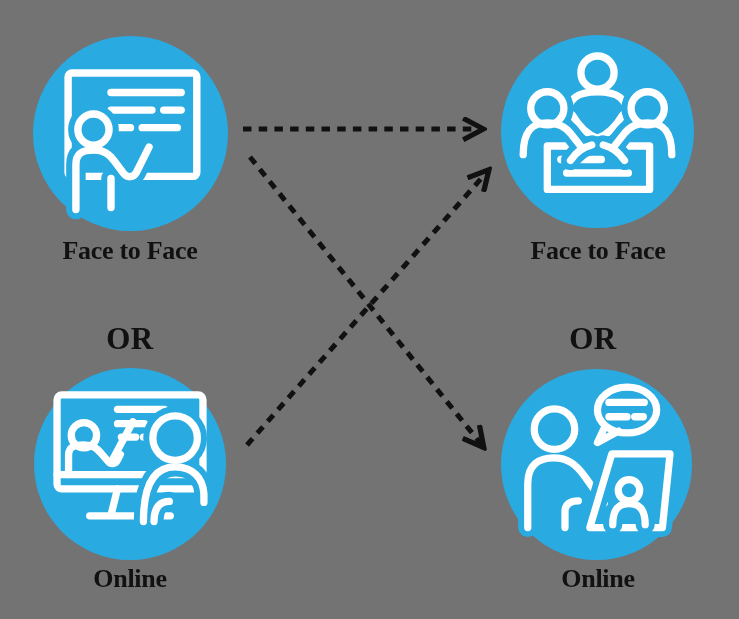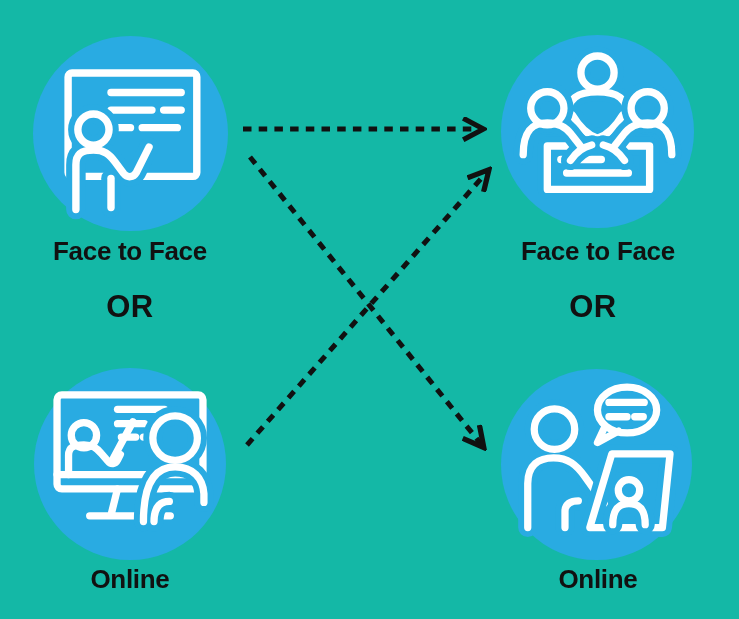--- a/index.html
+++ b/index.html
@@ -1,20 +1,20 @@
 <!DOCTYPE html>
 <html><head>
 <meta charset="utf-8">
 <style>
   html,body{margin:0;padding:0;background:#fff;}
   .canvas{
     position:relative;
     width:739px;height:619px;
-    background:#14b8a6;
-    font-family:Liberation Sans, sans-serif;
+    background:#737373;
+    font-family:Liberation Serif, serif;
     overflow:hidden;
   }
   .node{
     position:absolute;
     border-radius:50%;
     background:#29ABE2;
   }
   .icon{display:block;width:100%;height:100%;}
   .icon use{fill:none;stroke-linecap:round;stroke-linejoin:round;}
   .icon .halo{stroke:#29ABE2;stroke-width:10;}
@@ -22,21 +22,21 @@
   .label{
     position:absolute;
     width:200px;
     text-align:center;
     color:#111111;
     font-weight:bold;
     line-height:1;
     letter-spacing:-0.3px;
   }
   .mode-label{font-size:26px;}
-  .or-label{font-size:31px;letter-spacing:0.5px;}
+  .or-label{font-size:31px;letter-spacing:0.5px;margin-top:32px;}
   .arrow-layer{position:absolute;left:0;top:0;width:739px;height:619px;}
   .arrow-layer line{
     stroke:#111111;
     stroke-width:5;
     stroke-dasharray:8.5 7.2;
     stroke-linecap:butt;
   }
 </style>
 </head>
 <body>

